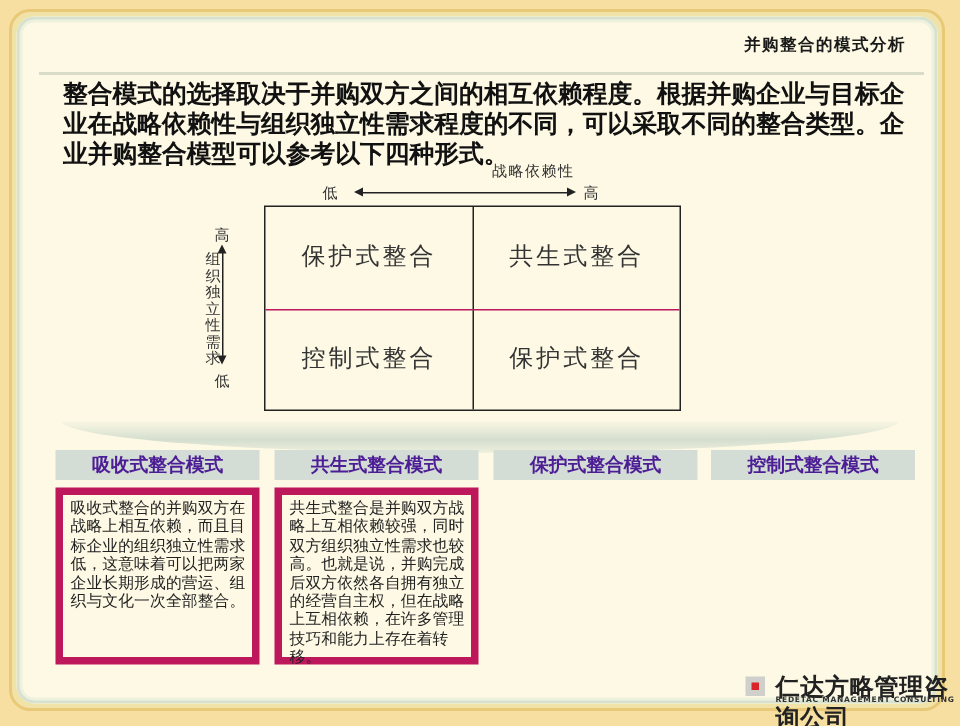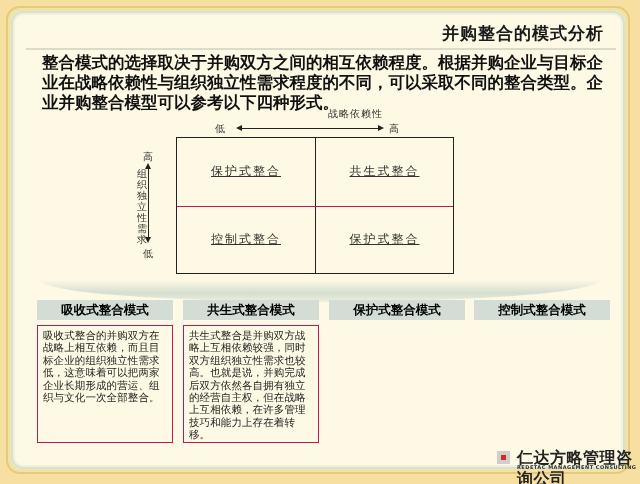--- a/index.html
+++ b/index.html
@@ -16,21 +16,21 @@
     box-shadow: inset 0 0 0 2px #e9c878;
   }
   .panel {
     position:absolute; left:11px; top:11px; width:614px; height:458px;
     border-radius:12px;
     background:#fdf9e4;
     box-shadow: inset 0 0 0 2px #d6e2cf, inset 0 0 0 4px #eef1dd;
   }
   .title {
     position:absolute; right:36px; top:22px;
-    font-size:17px; font-weight:bold; color:#1a1a1a;
+    font-size:11px; font-weight:bold; color:#1a1a1a;
     font-family:"DejaVu Serif", serif;
     letter-spacing:1px;
   }
   .title-rule {
     position:absolute; left:26px; right:24px; top:48px; height:2px;
     background:#d9dcc8;
   }
   .intro {
     position:absolute; left:42px; top:53px; width:566px;
     font-size:16.5px; line-height:20px; font-weight:bold; color:#111;
@@ -65,44 +65,44 @@
     position:absolute; left:136px; top:168px; width:12px;
     font-size:10px; line-height:11px; color:#333; text-align:center;
   }
   .matrix {
     position:absolute; left:176px; top:137px; width:276px; height:135px;
     border:1px solid #222; background:#fdf9e4;
     display:grid; grid-template-columns:1fr 1fr; grid-template-rows:1fr 1fr;
   }
   .cell {
     display:flex; align-items:center; justify-content:center;
-    font-size:12px; color:#333; letter-spacing:2px;text-decoration:underline;
+    font-size:16px; color:#333; letter-spacing:2px;
   }
   .cell.r { border-left:1px solid #222; }
   .cell.b { border-top:1px solid #be185d; }
 
   
   .swoosh {
     position:absolute; left:40px; top:280px; width:560px; height:22px;
     background:linear-gradient(180deg, rgba(208,219,205,0) 0%, rgba(208,219,205,0.9) 60%, rgba(208,219,205,0.3) 100%);
     border-radius:0 0 50% 50% / 0 0 100% 100%;
   }
 
   
   .cards { position:absolute; left:37px; top:300px; width:587px; height:150px; }
   .card { position:absolute; top:0; width:136px; }
   .card-head {
     height:20px; background:#d3ddd6;
     font-family:"DejaVu Serif", serif;
-    font-size:12.5px; font-weight:bold; color:#000000;
+    font-size:12.5px; font-weight:bold; color:#4c1d95;
     display:flex; align-items:center; justify-content:center;
   }
   .card-body {
     margin-top:5px; height:118px; box-sizing:border-box;
-    border:1px solid #be185d; background:#fdf9e4;
+    border:5px solid #be185d; background:#fdf9e4;
     padding:3px 4px 2px 5px;
     font-size:10.5px; line-height:12.4px; color:#222;
     letter-spacing:0.1px;
   }
   .logo-mark {
     position:absolute; left:497px; top:451px; width:13px; height:13px;
     background:#cfd0cc;
   }
   .logo-mark::after {
     content:""; position:absolute; left:4px; top:4px; width:5px; height:5px; background:#d9252a;

